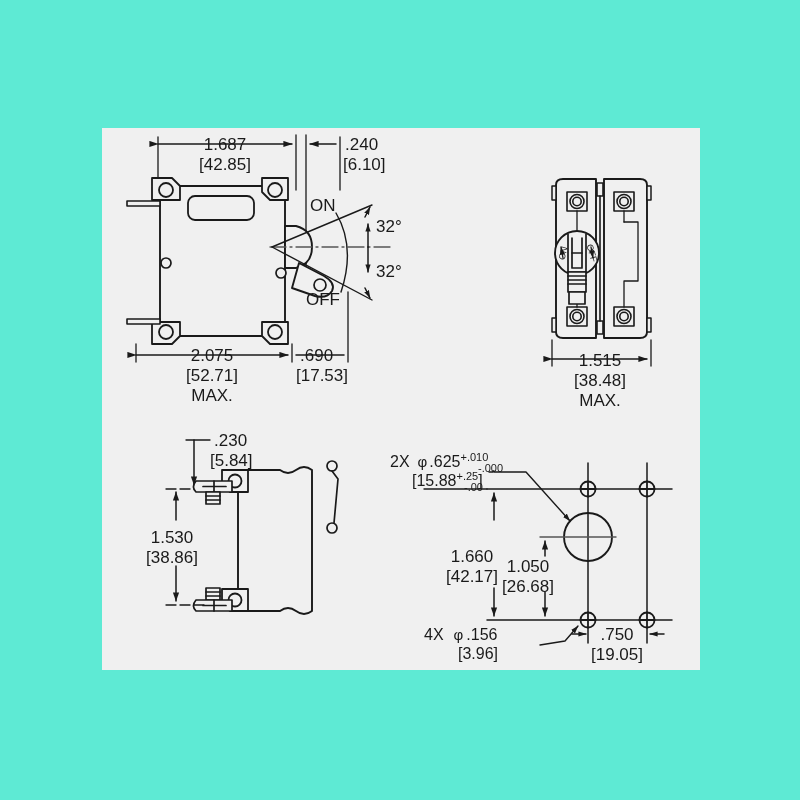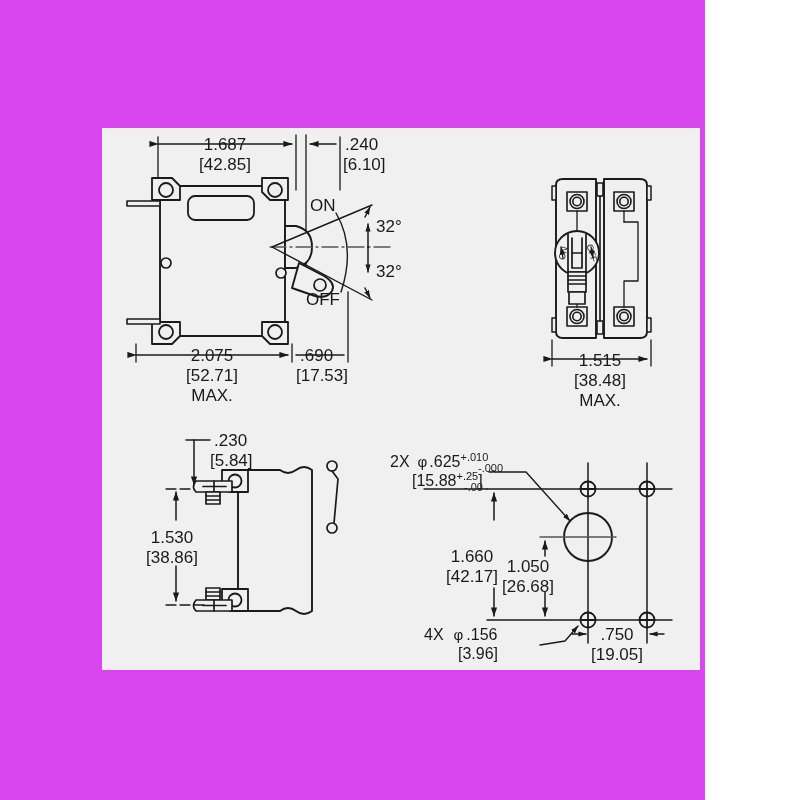--- a/index.html
+++ b/index.html
@@ -1,21 +1,21 @@
 <!DOCTYPE html>
 <html><head>
 <meta charset="utf-8">
 <title>Circuit Breaker Dimensional Drawing</title>
 <style>
   html,body{margin:0;padding:0;background:#ffffff;}
   body{
     width:800px;height:800px;overflow:hidden;
     font-family:"Liberation Sans","DejaVu Sans",sans-serif;
   }
-  #sheet{position:relative;width:705px;height:800px;background:#d946ef;}
+  #sheet{position:relative;width:800px;height:800px;background:#5eead4;}
   #panel{
     position:absolute;left:102px;top:128px;width:598px;height:542px;
     background:#f0f0f0;
   }
   svg{display:block;}
   .dimtext{
     font-family:"Liberation Sans","DejaVu Sans",sans-serif;
     fill:#1a1a1a;
   }
   text{ user-select:none; }

